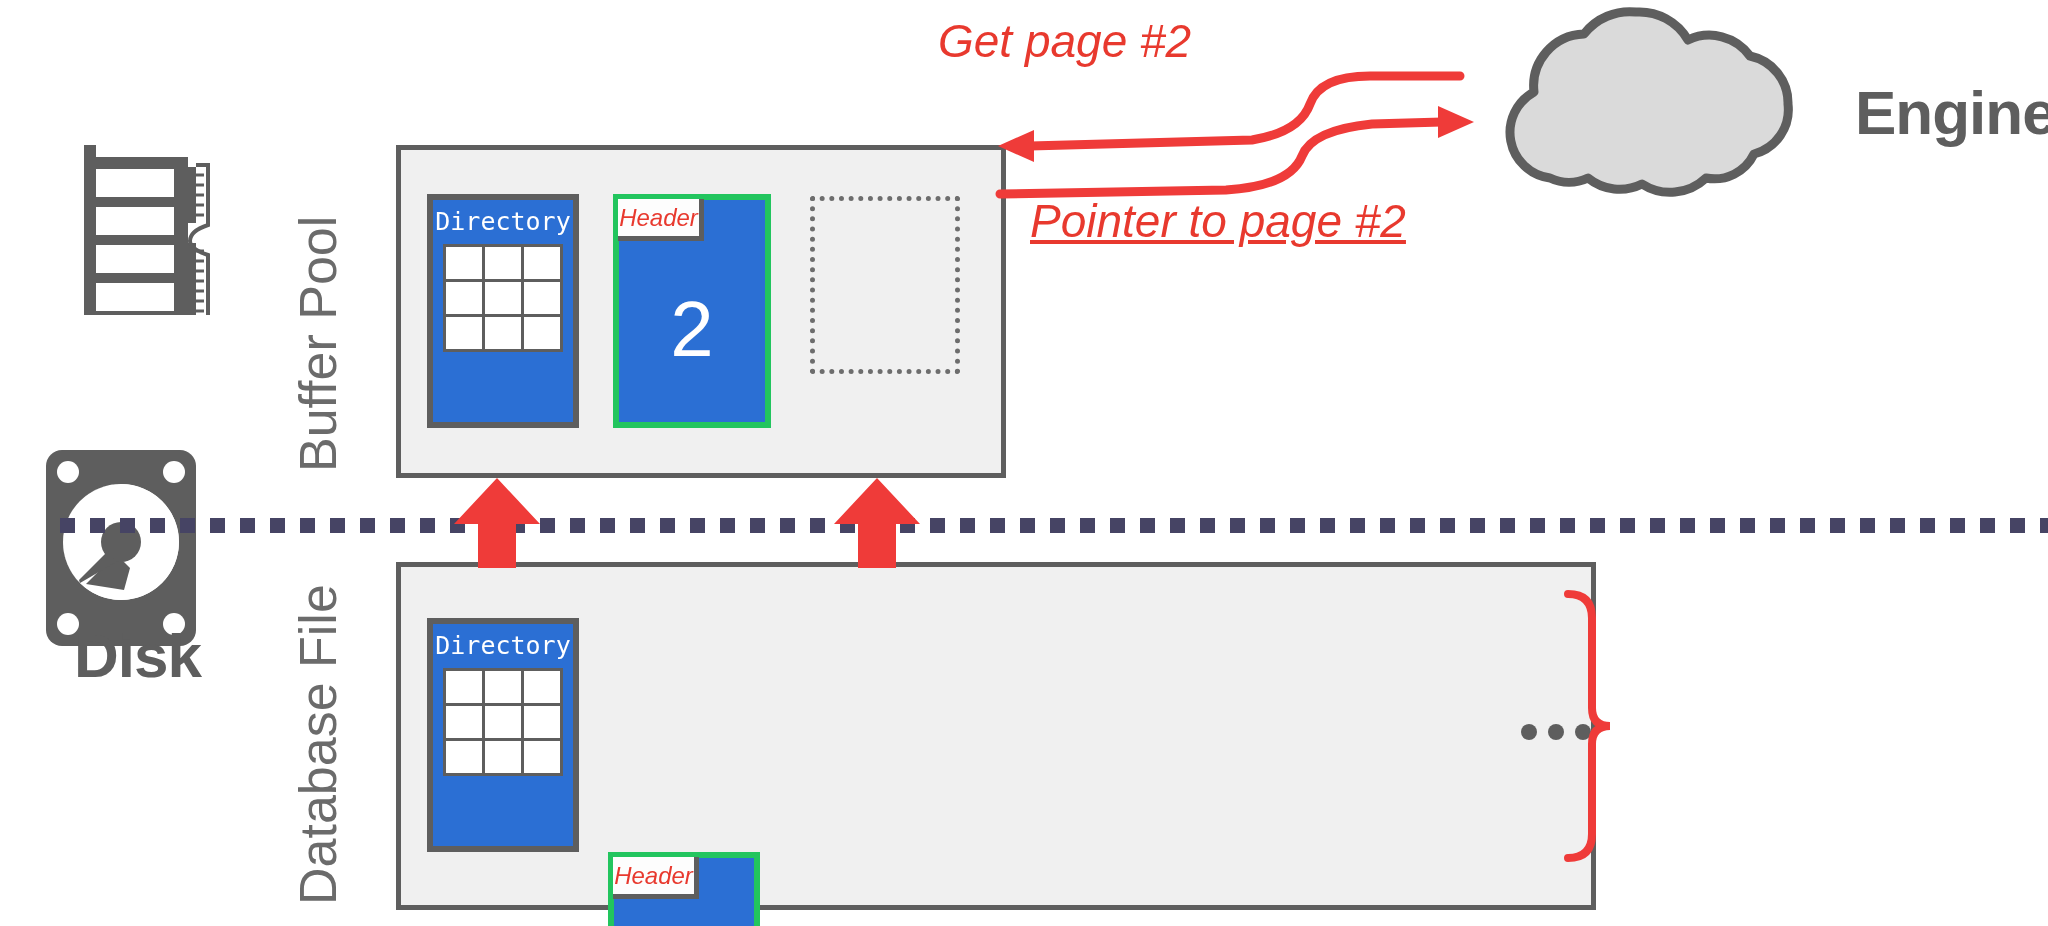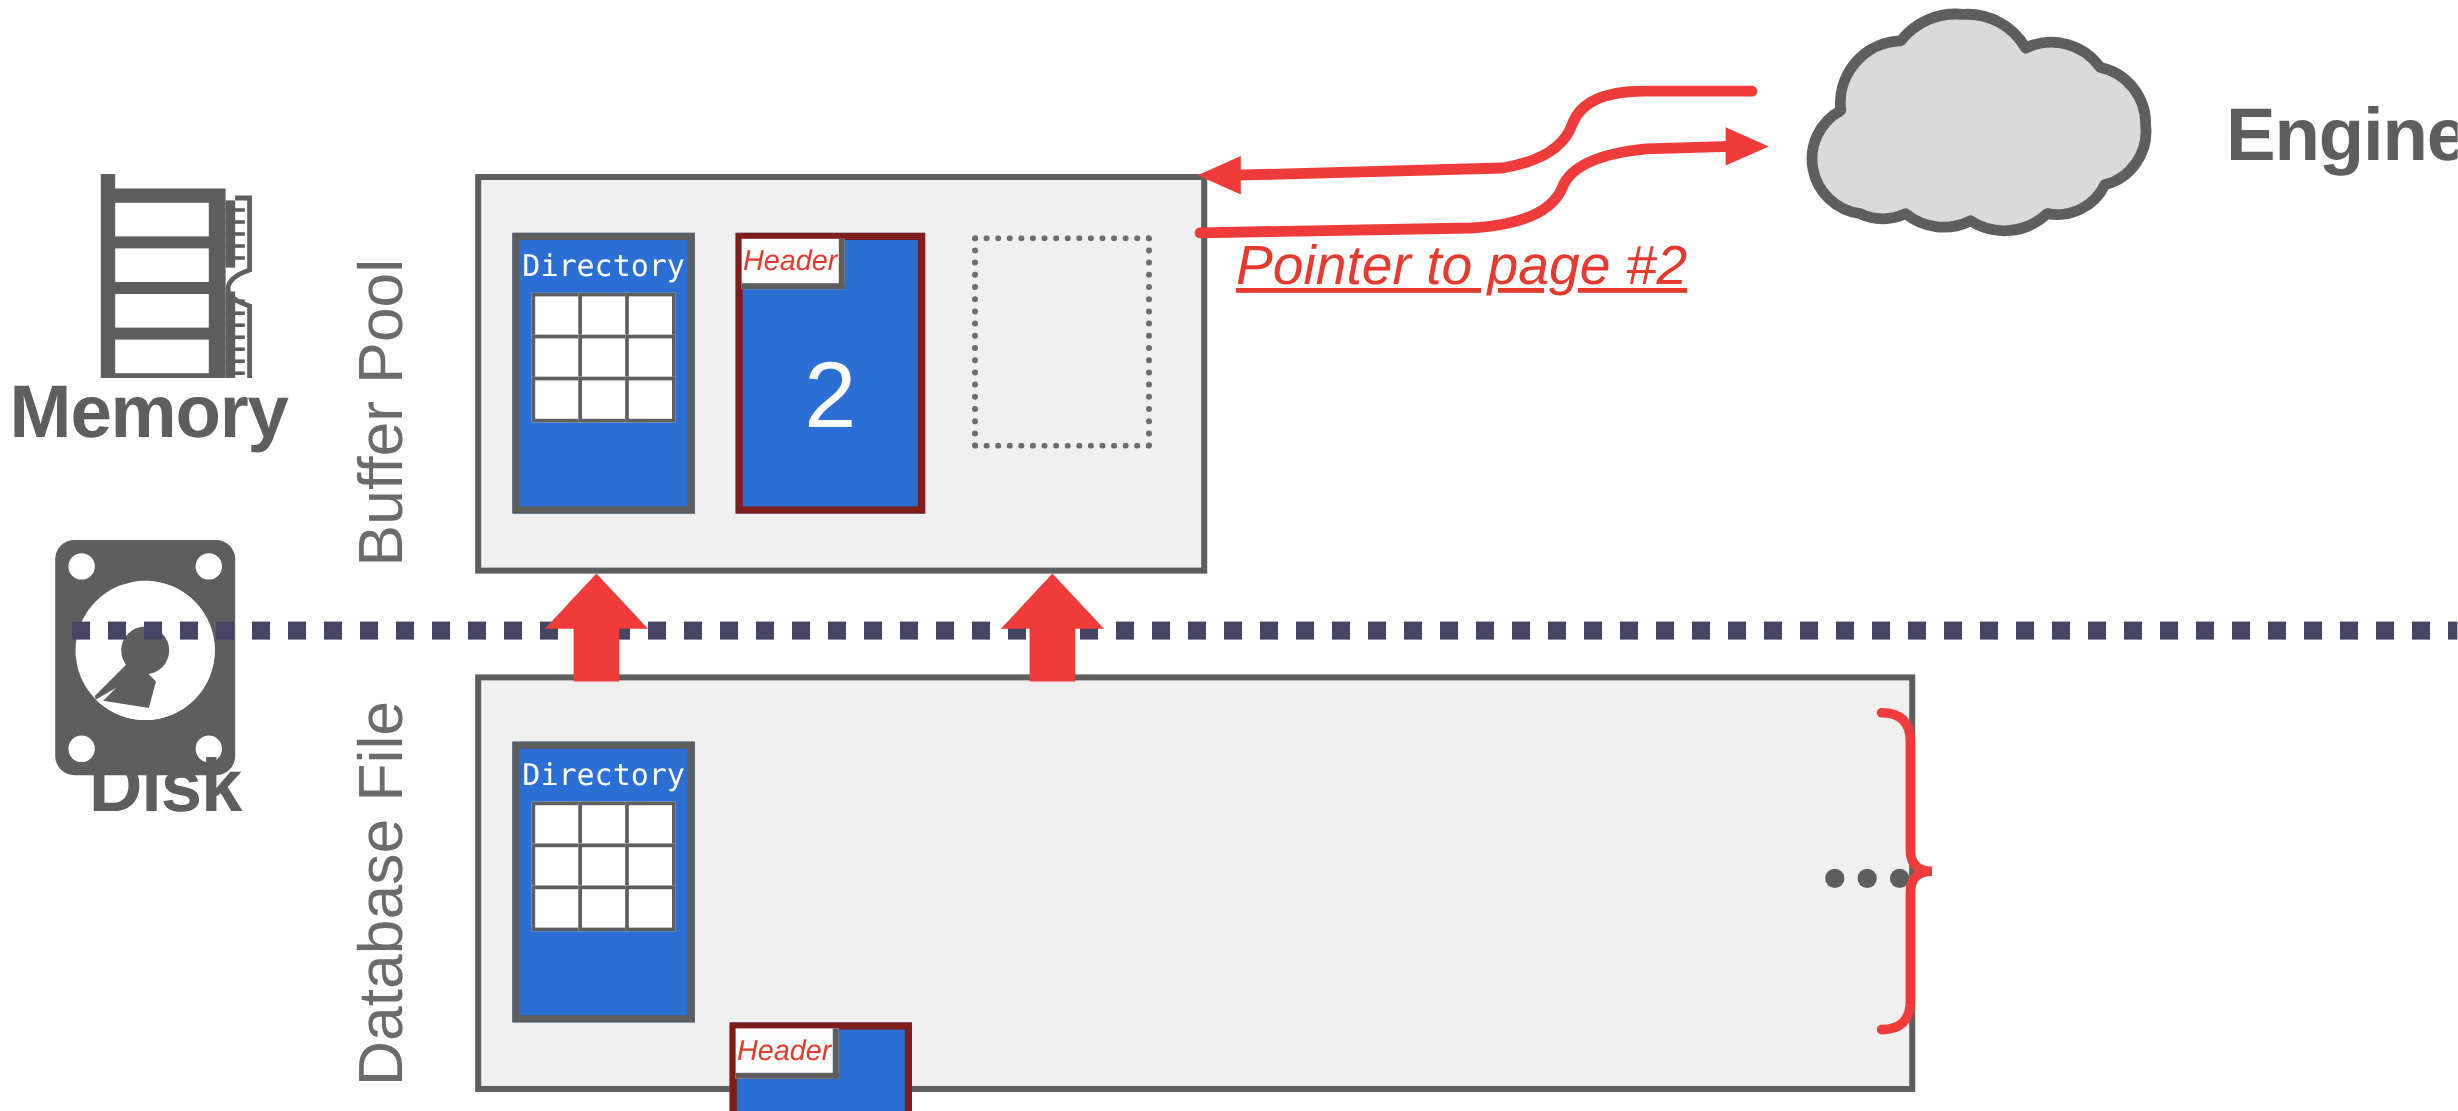--- a/index.html
+++ b/index.html
@@ -34,21 +34,21 @@
   .dir-title{
     color:#ffffff;font-family:"DejaVu Sans Mono","Liberation Mono",monospace;
     font-weight:400;white-space:nowrap;
   }
   .dir-grid{display:flex;flex-direction:column;}
   .dir-row{display:flex;}
   .dir-cell{background:#ffffff;border:3px solid #5e5e5e;box-sizing:border-box;margin:-1.5px;}
 
   
   .page-card{
-    box-sizing:border-box;background:#2b6fd4;border:6px solid #7f1d1d;
+    box-sizing:border-box;background:#2b6fd4;border:6px solid #22c55e;
     position:relative;
   }
   .page-header{
     position:absolute;left:-1px;top:-1px;background:#fdfdfd;
     border-right:5px solid #5e5e5e;border-bottom:5px solid #5e5e5e;
     box-sizing:border-box;display:flex;align-items:center;justify-content:center;
   }
   .page-header span{
     color:#e8392e;font-style:italic;font-weight:400;white-space:nowrap;
   }
@@ -114,21 +114,20 @@
         <line x1="110" y1="126" x2="126" y2="126"></line>
         <line x1="110" y1="136" x2="126" y2="136"></line>
         <line x1="110" y1="146" x2="126" y2="146"></line>
         <line x1="110" y1="156" x2="126" y2="156"></line>
         <line x1="110" y1="166" x2="126" y2="166"></line>
       </g>
       <path d="M118 20 L130 20 L130 80 Q112 86 112 96 Q112 104 130 110 L130 170" fill="none" stroke="#5e5e5e" stroke-width="4"></path>
     </svg>
   </div>
 
-  <div class="abs big-label" style="left:8px;top:313px;">Memory</div>
 
   <div class="abs" style="left:46px;top:450px;width:150px;height:196px;">
     <svg width="150" height="196" viewBox="0 0 150 196">
       <rect x="0" y="0" width="150" height="196" rx="16" fill="#5e5e5e"></rect>
       <circle cx="22" cy="22" r="11" fill="#ffffff"></circle>
       <circle cx="128" cy="22" r="11" fill="#ffffff"></circle>
       <circle cx="22" cy="174" r="11" fill="#ffffff"></circle>
       <circle cx="128" cy="174" r="11" fill="#ffffff"></circle>
       <path d="M75 34 a58 58 0 1 1 -0.1 0 Z M75 34 a58 58 0 0 0 -41 99 l30 -30 a18 18 0 0 1 11 -31 Z" fill="#ffffff"></path>
       <circle cx="75" cy="92" r="58" fill="#ffffff"></circle>
@@ -257,16 +256,17 @@
     <svg width="500" height="200" viewBox="0 0 500 200">
 
       <path d="M470 16 L380 16 Q330 16 320 44 Q310 72 262 80 L40 86" fill="none" stroke="#ef3b39" stroke-width="9" stroke-linecap="round"></path>
       <path d="M8 86 L44 70 L44 102 Z" fill="#ef3b39"></path>
 
       <path d="M10 134 L236 130 Q300 126 312 96 Q322 70 382 64 L452 62" fill="none" stroke="#ef3b39" stroke-width="9" stroke-linecap="round"></path>
       <path d="M484 62 L448 46 L448 78 Z" fill="#ef3b39"></path>
     </svg>
   </div>
 
+  <div class="abs red-note" style="left:938px;top:18px;">Get page #2</div>
 
   <div class="abs red-note" style="left:1030px;top:198px;text-decoration:underline;">Pointer to page #2</div>
 
 </div>
 
 </body></html>

